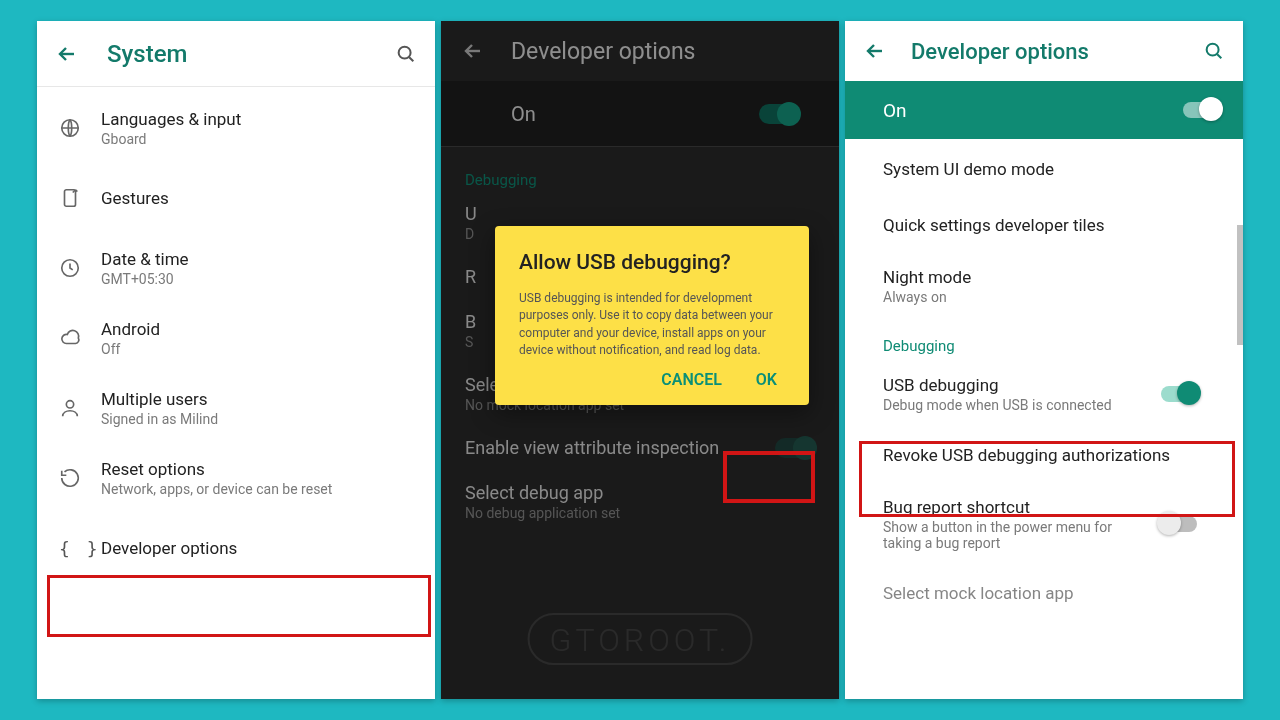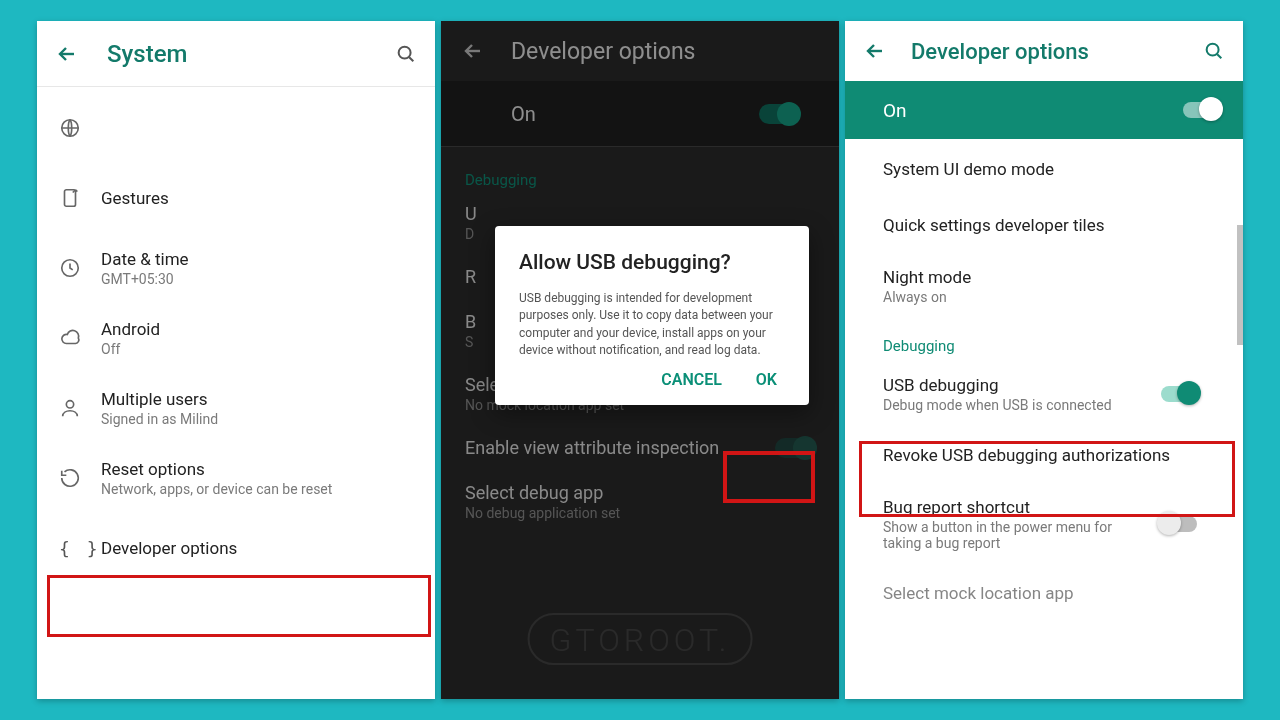--- a/index.html
+++ b/index.html
@@ -83,21 +83,21 @@
   .b-sec { color:#0f8b74; font-size:15px; padding:10px 6px 2px; }
   .b-item { padding:12px 6px; }
   .b-item .t1{ font-size:18px; color:#ddd; }
   .b-item .t2{ font-size:14px; color:#8a8a8a; margin-top:2px; }
   .b-dim {
     position:absolute; inset:0; background:rgba(0,0,0,0.38);
   }
   .dialog {
     position:absolute;
     left:54px; right:30px; top:205px;
-    background:#ffffff; border-radius:4px;
+    background:#fde047; border-radius:4px;
     padding:24px 24px 16px 24px;
     box-shadow:0 8px 24px rgba(0,0,0,0.4);
   }
   .dialog .dtitle{ font-size:21px; color:#222; font-weight:500; }
   .dialog .dbody{ font-size:12px; color:#555; margin-top:16px; line-height:1.45; }
   .dialog .dactions{
     display:flex; justify-content:flex-end; gap:26px; margin-top:10px;
     font-weight:600; color:#0a8f77; font-size:16px;
   }
   .red-box-b {
@@ -207,20 +207,24 @@
   </div>
 
   <div class="a-list">
     <div class="a-row">
       <span class="icon">
         <svg width="22" height="22" viewBox="0 0 24 24" fill="none" stroke="currentColor" stroke-width="1.8">
             <circle cx="12" cy="12" r="9"></circle>
             <path d="M3 12h18M12 3c2.5 3 2.5 15 0 18M12 3c-2.5 3-2.5 15 0 18"></path>
           </svg>
       </span>
+      <div class="txt">
+        <div class="t1">Languages &amp; input</div>
+        <div class="t2">Gboard</div>
+      </div>
     </div>
     <div class="a-row">
       <span class="icon">
         <svg width="22" height="22" viewBox="0 0 24 24" fill="none" stroke="currentColor" stroke-width="1.8">
             <rect x="6" y="3" width="12" height="18" rx="2"></rect>
             <path d="M15 6l3-3M18 3l2 2"></path>
           </svg>
       </span>
       <div class="txt">
           <div class="t1">Gestures</div>

